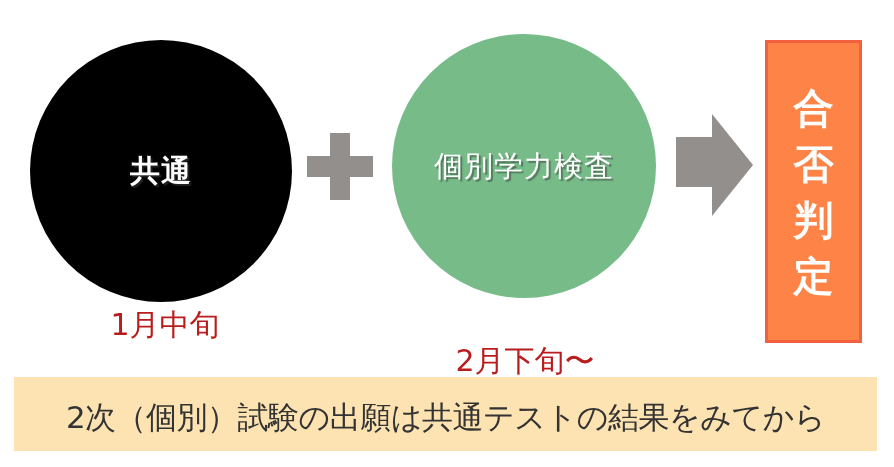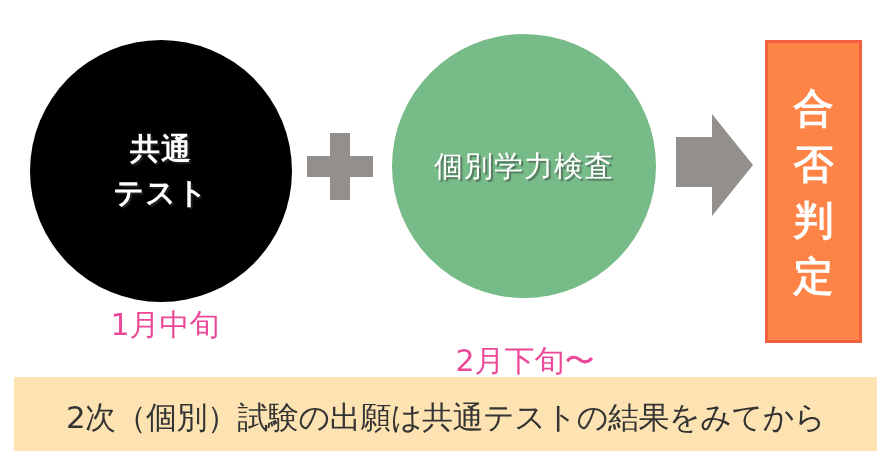--- a/index.html
+++ b/index.html
@@ -9,21 +9,21 @@
   }
   .circle {
     position: absolute; border-radius: 50%;
     display: flex; flex-direction: column; align-items: center; justify-content: center;
     color: #ffffff; text-shadow: 2px 2px 1px rgba(60,60,60,0.55);
   }
   #circle-common { left: 30px; top: 40px; width: 262px; height: 262px; background: #000000; }
   #circle-individual { left: 392px; top: 34px; width: 264px; height: 264px; background: #76bb88; }
   .circle .line { font-size: 30px; line-height: 44px; font-weight: bold; letter-spacing: 1px; }
   #circle-individual .line { font-size: 29px; font-weight: normal; line-height: 44px; }
-  .period { position: absolute; top: 305px; font-size: 30px; color: #ec4899; text-align: center; width: 260px; }
+  .period { position: absolute; top: 305px; font-size: 30px; color: #b91c1c; text-align: center; width: 260px; }
   #period-common { left: 35px; }
   #period-individual { left: 395px; margin-top: 36px; }
   .plus-v { position: absolute; left: 330px; top: 133px; width: 20px; height: 67px; background: #928f8c; }
   .plus-h { position: absolute; left: 307px; top: 156px; width: 66px; height: 21px; background: #928f8c; }
   .arrow { position: absolute; left: 676px; top: 114px; }
   #result-box {
     position: absolute; left: 765px; top: 40px; width: 91px; height: 297px;
     background: #fd8446; border: 3px solid #f2603f;
     display: flex; flex-direction: column; align-items: center; justify-content: center;
   }
@@ -33,21 +33,20 @@
     background: #fde3b2;
     display: flex; align-items: center; justify-content: center;
   }
   #banner span { font-size: 31px; color: #333333; letter-spacing: -0.5px; margin-top: 8px; }
 </style>
 </head>
 <body>
 
 <div id="circle-common" class="circle">
   <div class="line">共通</div>
-  <div class="line">テスト</div>
 </div>
 <div id="period-common" class="period">1月中旬</div>
 
 <div class="plus">
   <div class="plus-v"></div>
   <div class="plus-h"></div>
 </div>
 
 <div id="circle-individual" class="circle">
   <div class="line">個別学力検査</div>

